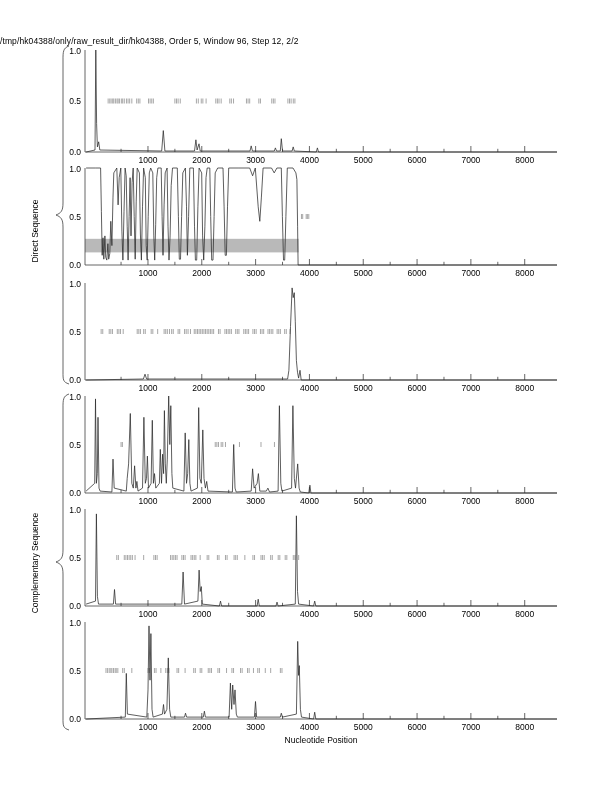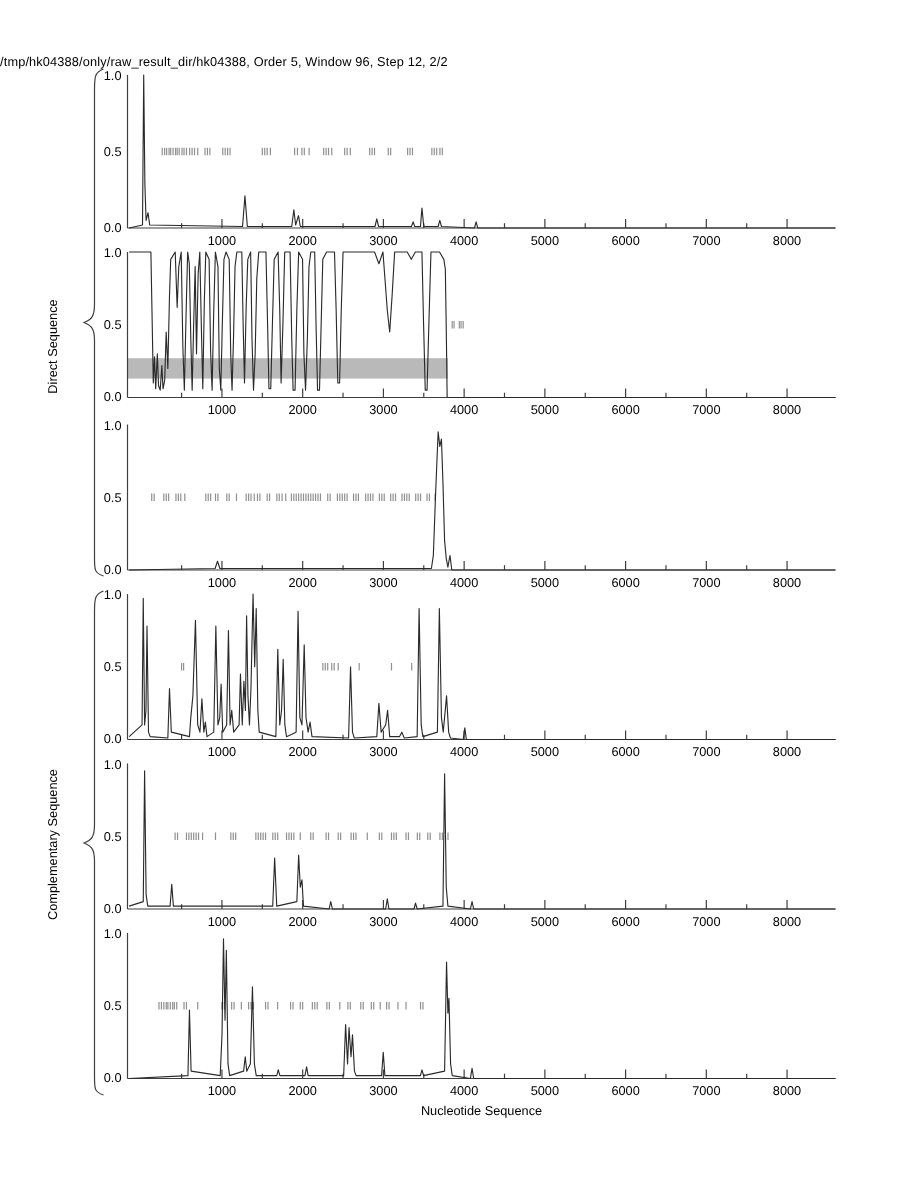--- a/index.html
+++ b/index.html
@@ -451,14 +451,14 @@
         <line x1="270.67844925883696" y1="668" x2="270.67844925883696" y2="673" stroke="#909090" stroke-width="0.8"></line>
         <line x1="280.3660205245154" y1="668" x2="280.3660205245154" y2="673" stroke="#909090" stroke-width="0.8"></line>
         <line x1="281.9806157354618" y1="668" x2="281.9806157354618" y2="673" stroke="#909090" stroke-width="0.8"></line>
         <polyline points="86.1,719.0 125.3,717.1 126.3,673.4 127.4,714.1 146.8,717.1 148.0,689.9 149.0,625.9 150.0,680.2 150.9,633.6 152.0,709.3 153.1,717.1 162.4,714.1 163.5,704.5 164.5,714.1 166.9,709.3 168.3,657.9 169.6,709.3 170.8,717.1 184.5,717.1 185.5,713.2 186.6,717.1 203.3,717.1 204.4,711.2 205.4,717.1 229.1,717.1 230.4,683.1 231.7,709.3 232.7,685.0 234.0,704.5 235.0,689.9 236.3,714.1 237.4,717.1 254.4,717.1 255.5,701.5 256.6,717.1 280.3,717.1 281.3,713.2 282.4,717.1 296.4,714.1 297.7,641.4 298.6,675.4 299.3,665.6 300.4,709.3 301.5,717.1 313.6,719.0 314.7,712.2 315.8,719.0 557.0,719.0" fill="none" stroke="#2a2a2a" stroke-width="0.75" stroke-linejoin="round"></polyline>
       </g>
     </svg>
 
   <div class="vlabel direct">Direct Sequence</div>
   <div class="vlabel comp">Complementary Sequence</div>
 
-  <div class="xlabel">Nucleotide Sequence</div>
+  <div class="xlabel">Nucleotide Position</div>
 </div>
 
 </body></html>

